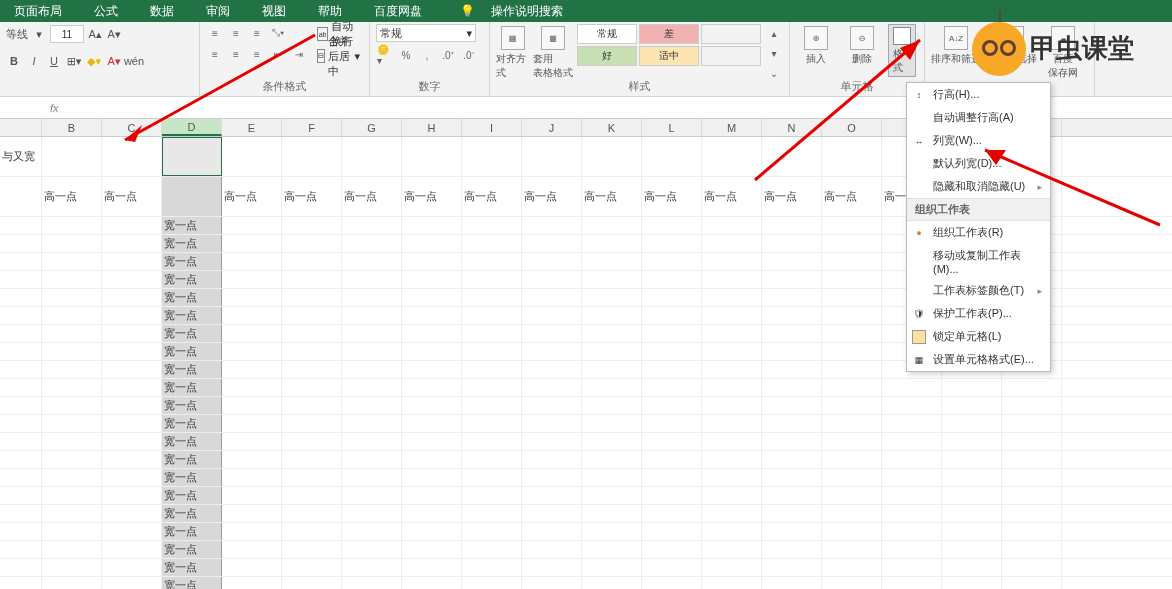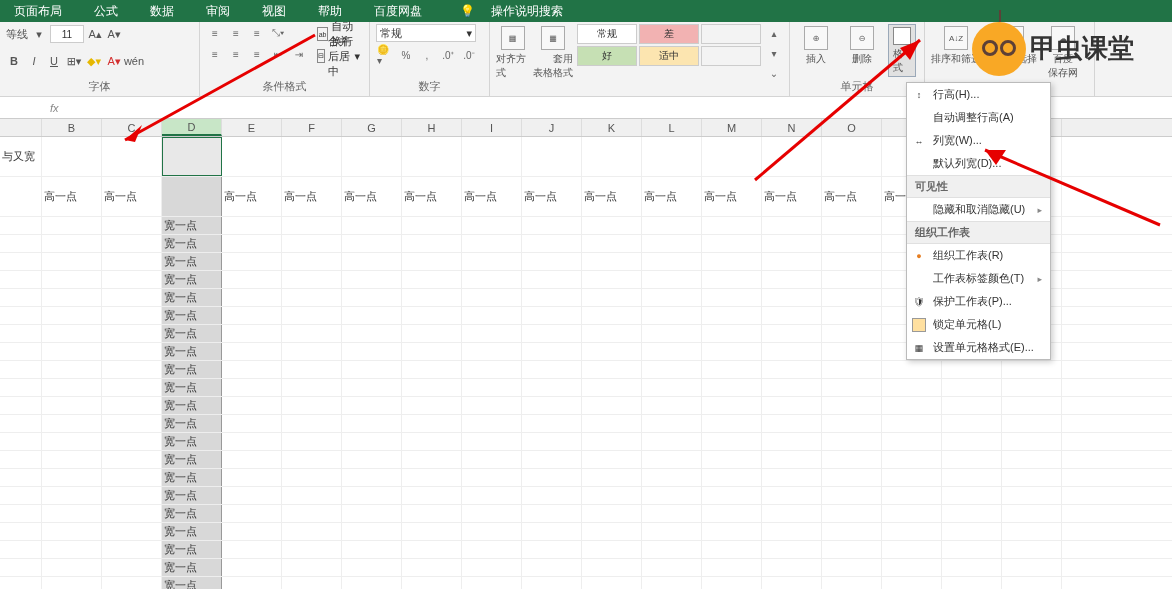--- a/index.html
+++ b/index.html
@@ -124,21 +124,20 @@
       <div class="font-row2">
         <span class="ib" style="font-weight:bold">B</span>
         <span class="ib" style="font-style:italic">I</span>
         <span class="ib" style="text-decoration:underline">U</span>
         <span class="ib">⊞▾</span>
         <span class="ib" style="color:#e6b800">◆▾</span>
         <span class="ib" style="color:#d32f2f">A▾</span>
         <span class="ib">wén</span>
       </div>
     </div>
-    <div class="group-label">字体</div>
   </div>
 
   <div class="group align-group">
     <div class="align-body">
       <div class="align-col">
         <div class="align-row">
           <span class="btn-s">≡</span>
           <span class="btn-s">≡</span>
           <span class="btn-s">≡</span>
           <span class="btn-s">⤡▾</span>
@@ -184,37 +183,38 @@
   </div>
 
   <div class="group style-group">
     <div class="style-body">
       <div class="big-btn">
         <div class="ico">▦</div>
         <span>对齐方式</span>
       </div>
       <div class="big-btn">
         <div class="ico">▦</div>
-        <span style="white-space:pre;text-align:right">套用
+        <span style="white-space:pre;text-align:left">套用
 表格格式</span>
       </div>
       <div class="style-gallery">
         <div class="style-cell sc-normal">常规</div>
         <div class="style-cell sc-bad">差</div>
         <div class="style-cell"></div>
         <div class="style-cell sc-good">好</div>
         <div class="style-cell sc-neutral">适中</div>
         <div class="style-cell"></div>
       </div>
       <div style="display:flex;flex-direction:column;justify-content:center;gap:2px;">
         <span class="btn-s">▴</span>
         <span class="btn-s">▾</span>
         <span class="btn-s">⌄</span>
       </div>
     </div>
+    <div class="group-label">样式</div>
   </div>
 
   <div class="group cell-group">
     <div class="cell-body">
       <div class="big-btn">
         <div class="ico">⊕</div>
         <span>插入</span>
       </div>
       <div class="big-btn">
         <div class="ico">⊖</div>
@@ -751,29 +751,31 @@
   <div class="dd-item">
       <span>自动调整行高(A)</span>
     </div>
   <div class="dd-item">
       <span class="ic">↔</span>
       <span>列宽(W)...</span>
     </div>
   <div class="dd-item">
       <span>默认列宽(D)...</span>
     </div>
-  <div class="dd-header">可见性</div>
   <div class="dd-item">
       <span>隐藏和取消隐藏(U)</span>
       <span class="arr">▸</span>
     </div>
   <div class="dd-header">组织工作表</div>
   <div class="dd-item">
       <span class="ic orange">●</span>
       <span>组织工作表(R)</span>
+    </div>
+  <div class="dd-item">
+      <span>移动或复制工作表(M)...</span>
     </div>
   <div class="dd-item">
       <span>工作表标签颜色(T)</span>
       <span class="arr">▸</span>
     </div>
   <div class="dd-item">
       <span class="ic">🛡</span>
       <span>保护工作表(P)...</span>
     </div>
   <div class="dd-item">

